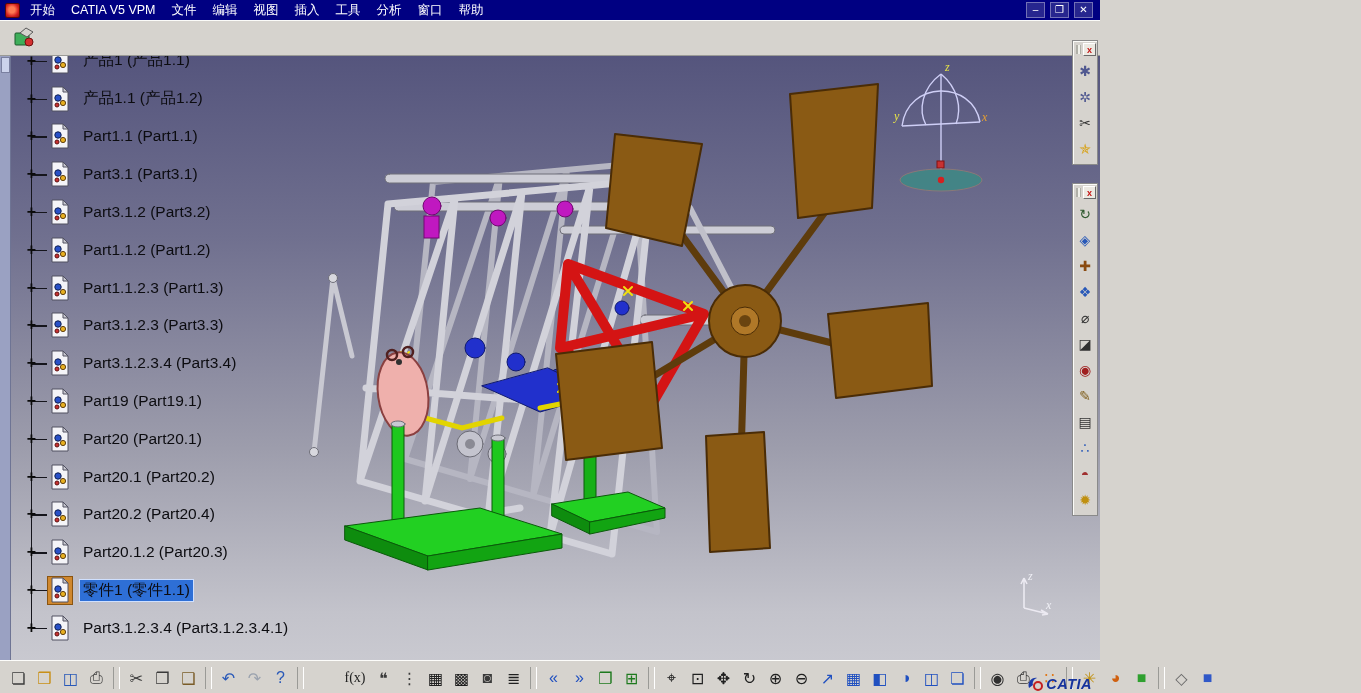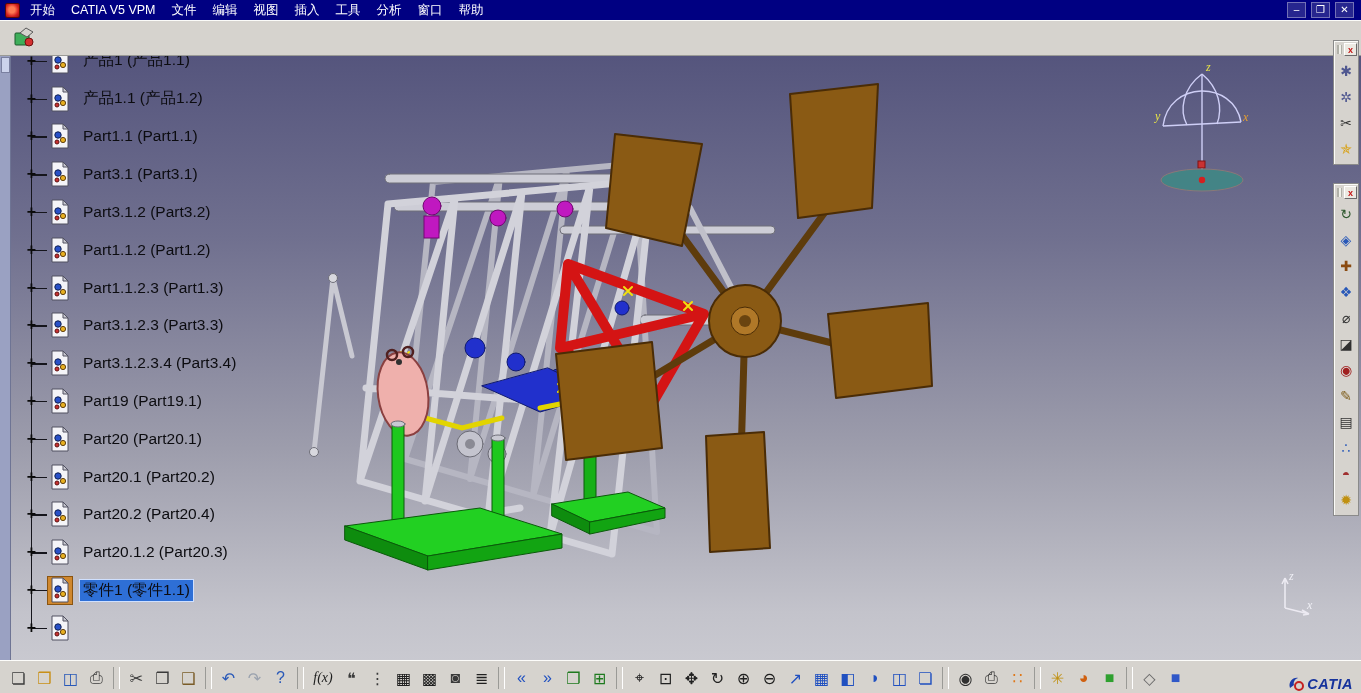--- a/index.html
+++ b/index.html
@@ -1,18 +1,18 @@
 <!DOCTYPE html>
 <html><head>
 <meta charset="utf-8">
 <style>
   html,body{margin:0;padding:0;}
   body{width:1361px;height:693px;overflow:hidden;background:#d6d3ce;
        font-family:"Liberation Sans","DejaVu Sans",sans-serif;}
-  .app{position:relative;width:1361px;height:693px;}
+  .app{position:relative;width:1100px;height:693px;}
 
   
   .menubar{height:20px;background:#000082;display:flex;align-items:center;
            color:#fff;font-size:12.5px;padding:0 3px;}
   .menu-items{display:flex;align-items:center;}
   .menu-item{padding:1px 8px;cursor:default;white-space:nowrap;}
   .start-icon{width:13px;height:13px;margin:0 2px 0 2px;border:1px solid #5a0808;border-radius:2px;
       background:radial-gradient(circle at 45% 45%,#ff7a52 0 30%,#d42020 65%,#8a0c0c);}
   .win-controls{margin-left:auto;display:flex;gap:5px;padding-right:4px;}
   .win-btn{width:17px;height:14px;font-size:10px;line-height:13px;text-align:center;color:#fff;
@@ -59,21 +59,21 @@
            font-family:inherit;cursor:default;}
   .dock-icons{display:flex;flex-direction:column;align-items:center;}
   .dock-tool{width:24px;height:26px;display:flex;align-items:center;justify-content:center;
              font-size:14px;cursor:default;}
 
   
   .bottombar{height:34px;background:#d6d3ce;border-top:1px solid #fdfdfb;box-shadow:0 -1px 0 #8a8a8a;
              display:flex;align-items:center;padding:0 6px;gap:1px;}
   .bt-icon{min-width:25px;height:26px;display:flex;align-items:center;justify-content:center;
            font-size:16px;cursor:default;}
-  .bt-icon.fx{font-style:italic;font-family:"Liberation Serif",serif;font-size:14px;min-width:30px;}
+  .bt-icon.fx{font-family:"Liberation Serif",serif;font-size:14px;min-width:30px;margin-left:32px;}
   .bt-icon.sep{min-width:5px;width:5px;height:22px;border-left:1px solid #9a9a96;border-right:1px solid #fff;
                margin:0 3px;font-size:0;}
   .logo{margin-left:auto;display:flex;align-items:center;gap:2px;padding-right:4px;}
   .logo-text{color:#16339c;font-weight:700;font-style:italic;font-size:14.5px;letter-spacing:.5px;}
 </style>
 </head>
 <body>
 
 <div class="app">
 
@@ -444,20 +444,21 @@
           <span class="expander">+</span>
           <span class="part-icon-wrap">
             <svg width="22" height="26" viewBox="0 0 22 26">
               <path d="M3 1 h11 l5 5 v19 h-16 z" fill="#f4f4f8" stroke="#505060"></path>
               <path d="M14 1 l5 5 h-5 z" fill="#c8c8d0" stroke="#505060"></path>
               <circle cx="9" cy="12" r="3.2" fill="#2850c8" stroke="#102050"></circle>
               <circle cx="14" cy="17" r="2.6" fill="#e8b020" stroke="#604010"></circle>
               <circle cx="8" cy="19" r="2" fill="#c83030" stroke="#601010"></circle>
             </svg>
           </span>
+          <span class="tree-label">Part3.1.2.3.4 (Part3.1.2.3.4.1)</span>
         </div>
       </div>
   </div>
 
   <div class="dock">
     <div class="dock-group">
       <div class="dock-header">
         <span class="grip"></span>
         <button class="close-x">x</button>
       </div>

